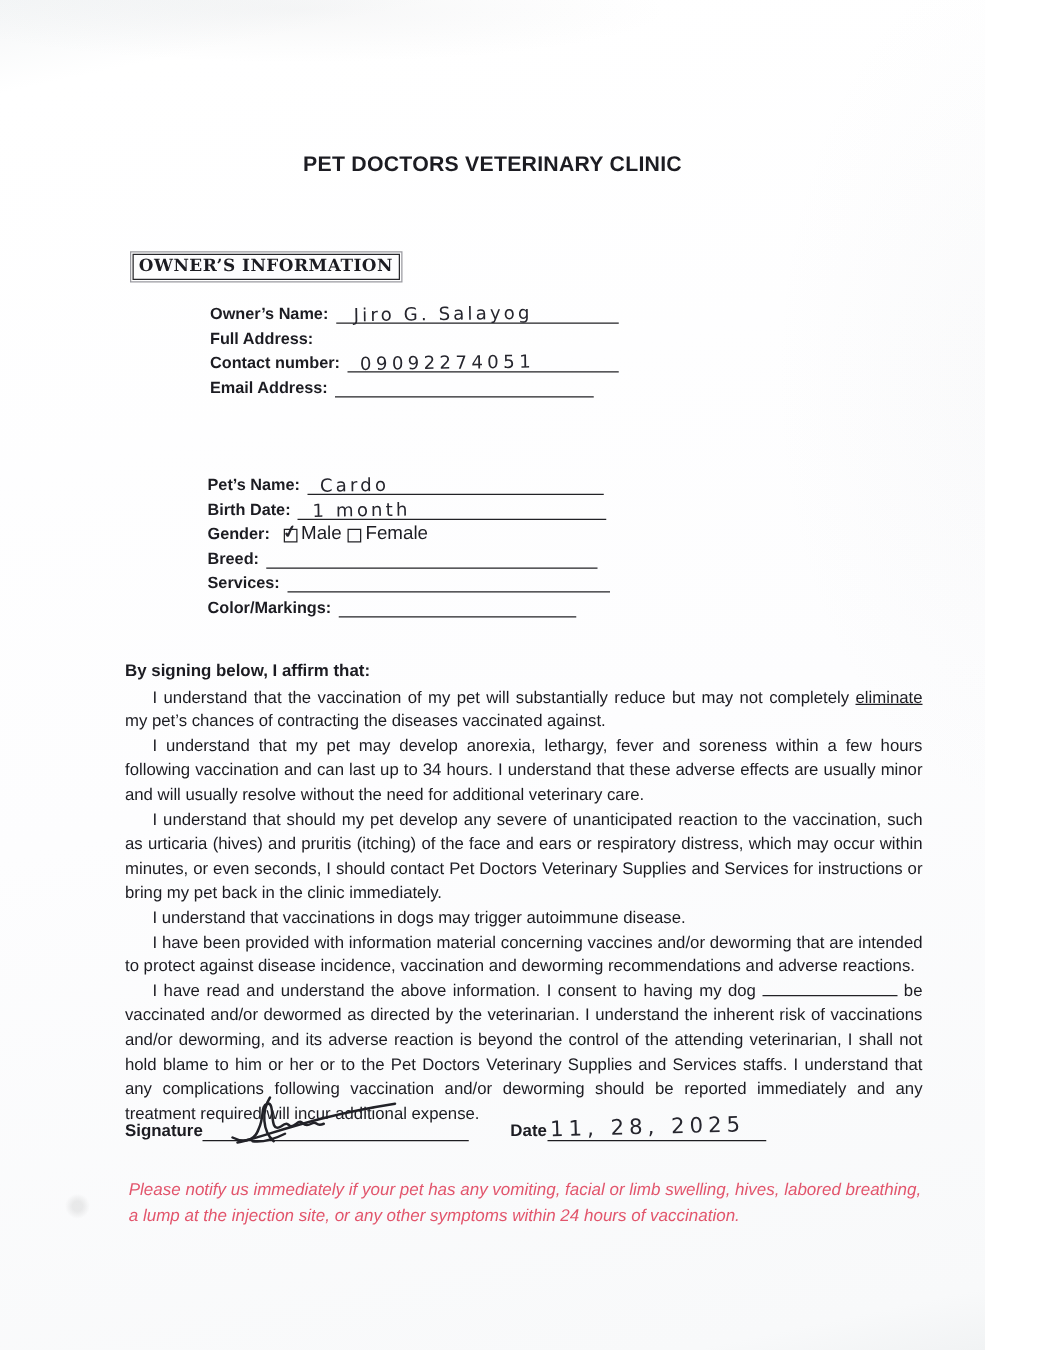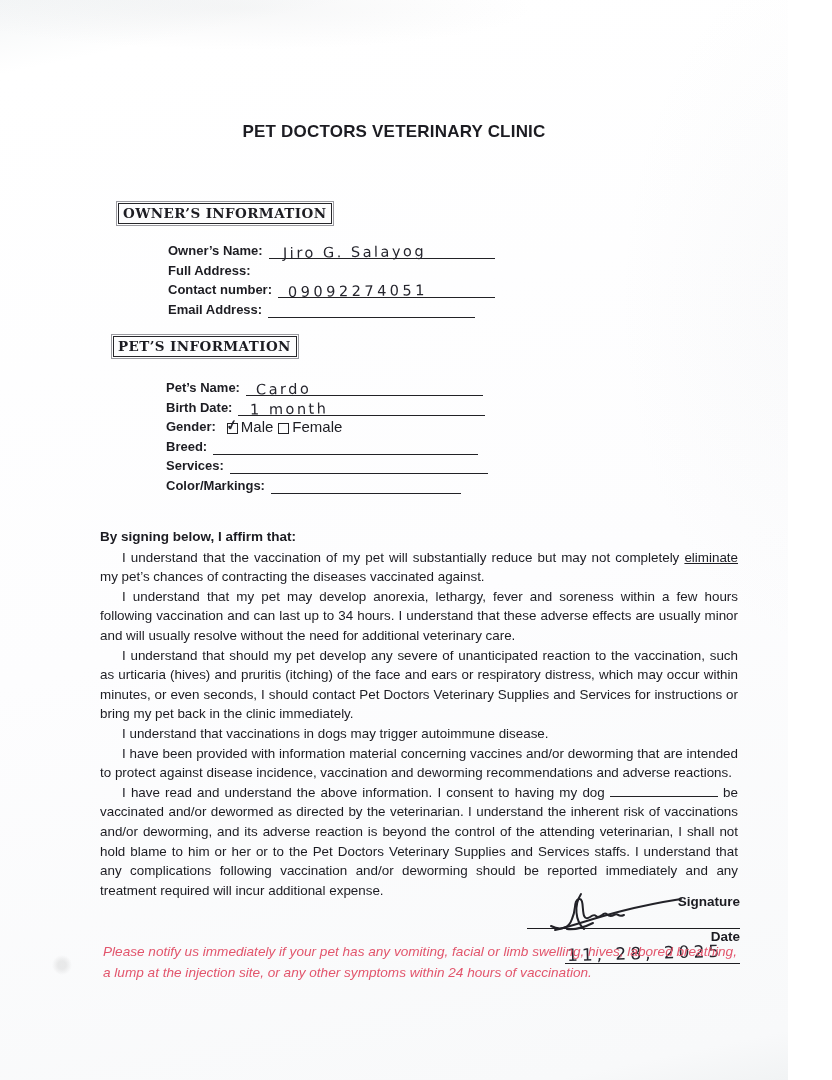--- a/index.html
+++ b/index.html
@@ -21,21 +21,21 @@
   .doc-header{position:absolute;top:122px;left:0;width:100%;text-align:center;}
   .clinic-name{font-size:17px;font-weight:bold;letter-spacing:.2px;}
   .clinic-address{font-size:16px;font-weight:bold;margin-top:10px;}
   
   .section-box{
     display:inline-block;border:1.6px solid #26262a;outline:1px solid #9a9aa0;outline-offset:1px;
     padding:1px 5px 2px 4px;background:#fdfdfe;
     font-family:"DejaVu Serif","Liberation Serif",serif;
     font-weight:bold;font-size:13.5px;letter-spacing:.4px;
   }
-  .owner-heading{position:absolute;top:203px;left:118px;}
+  .owner-heading{position:absolute;top:203px;left:106px;}
   .pet-heading{position:absolute;top:336px;left:113px;}
   
   .fields{position:absolute;}
   .owner-fields{top:240px;left:168px;}
   .pet-fields{top:377px;left:166px;}
   .field-row{display:flex;align-items:flex-end;height:19px;margin-bottom:0.5px;}
   .flabel{font-weight:bold;font-size:13px;white-space:nowrap;margin-right:6px;line-height:16px;}
   .fline{
     display:inline-block;border-bottom:1.7px solid #222226;height:15px;position:relative;
   }
@@ -57,21 +57,21 @@
     color:var(--hand,#26262e);transform:rotate(-12deg);
   }
   .gender-opt{font-weight:normal;font-size:15px;line-height:16px;}
   
   .body-text{position:absolute;top:527px;left:100px;width:638px;}
   .affirm-head{margin:0 0 1px 0;font-weight:bold;font-size:13.5px;line-height:19.6px;}
   .para{margin:0;font-size:13.4px;line-height:19.6px;text-align:justify;text-indent:22px;}
   .uline{text-decoration:underline;}
   .blank-line{display:inline-block;width:108px;border-bottom:1.6px solid #222226;height:12px;}
   
-  .sig-row{position:absolute;top:894px;left:100px;width:640px;display:flex;align-items:flex-end;flex-direction:column;}
+  .sig-row{position:absolute;top:894px;left:100px;width:640px;display:flex;align-items:flex-end;}
   .sig-label,.date-label{font-weight:bold;font-size:13.5px;line-height:16px;white-space:nowrap;}
   .sig-line{display:inline-block;width:213px;border-bottom:1.8px solid #1d1d21;height:18px;position:relative;}
   .scribble{position:absolute;left:18px;bottom:-8px;}
   .date-gap{width:33px;}
   .date-line{display:inline-block;width:175px;border-bottom:1.8px solid #1d1d21;height:18px;position:relative;}
   .date-hand{font-size:17px;letter-spacing:4px;left:2px;bottom:0;transform:rotate(-1.5deg);}
   
   .notice{
     position:absolute;top:941px;left:103px;width:645px;margin:0;
     color:var(--notice,#e2556c);font-style:italic;font-size:13.6px;line-height:21px;font-weight:500;
@@ -105,21 +105,20 @@
         </span>
     </div>
     <div class="field-row">
       <span class="flabel">Email Address:</span>
       <span class="fline w-oemail">
           <span class="hand"></span>
         </span>
     </div>
   </div>
 
-  <span class="section-box pet-heading">PET’S INFORMATION</span>
 
   <div class="fields pet-fields">
     <div class="field-row">
       <span class="flabel">Pet’s Name:</span>
       <span class="fline w-pname">
           <span class="hand" style="left:10px">Cardo</span>
         </span>
     </div>
     <div class="field-row">
       <span class="flabel">Birth Date:</span>

